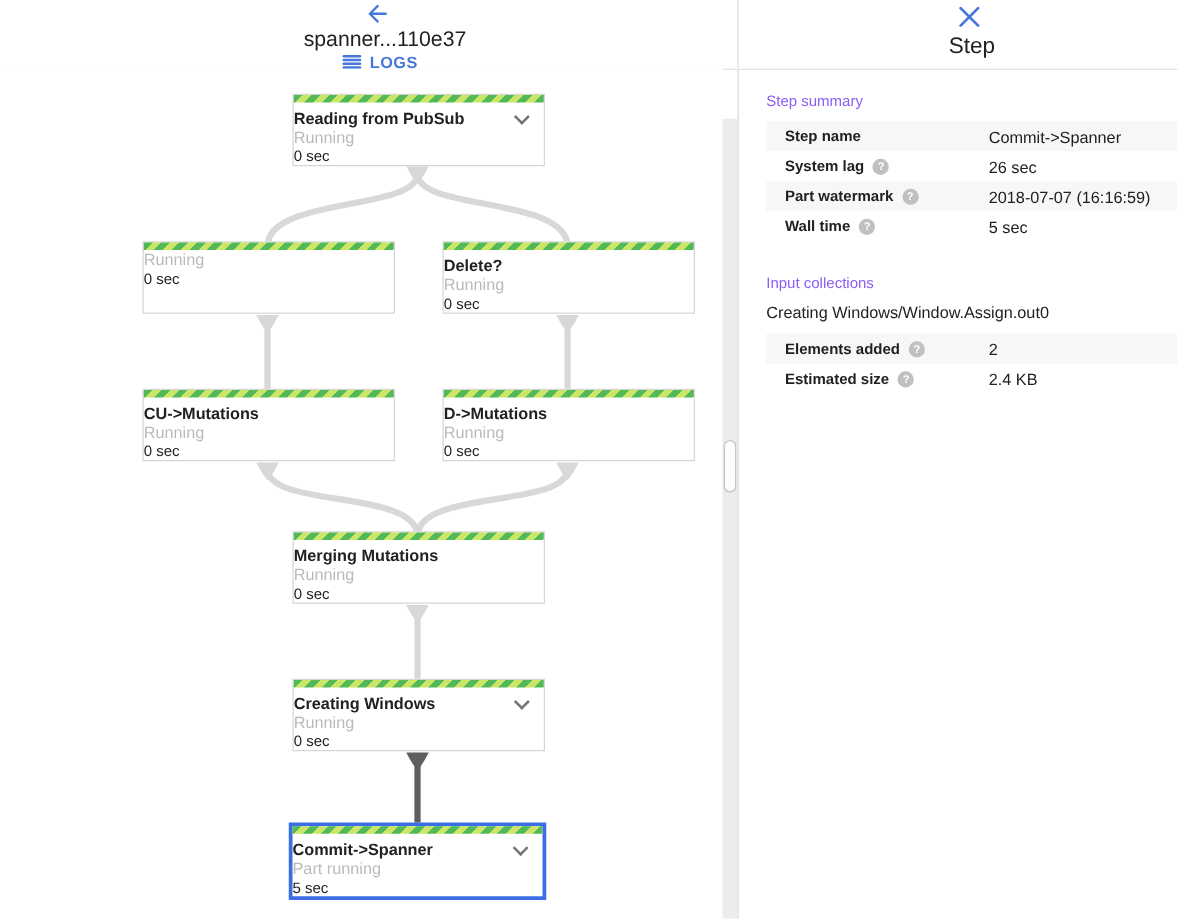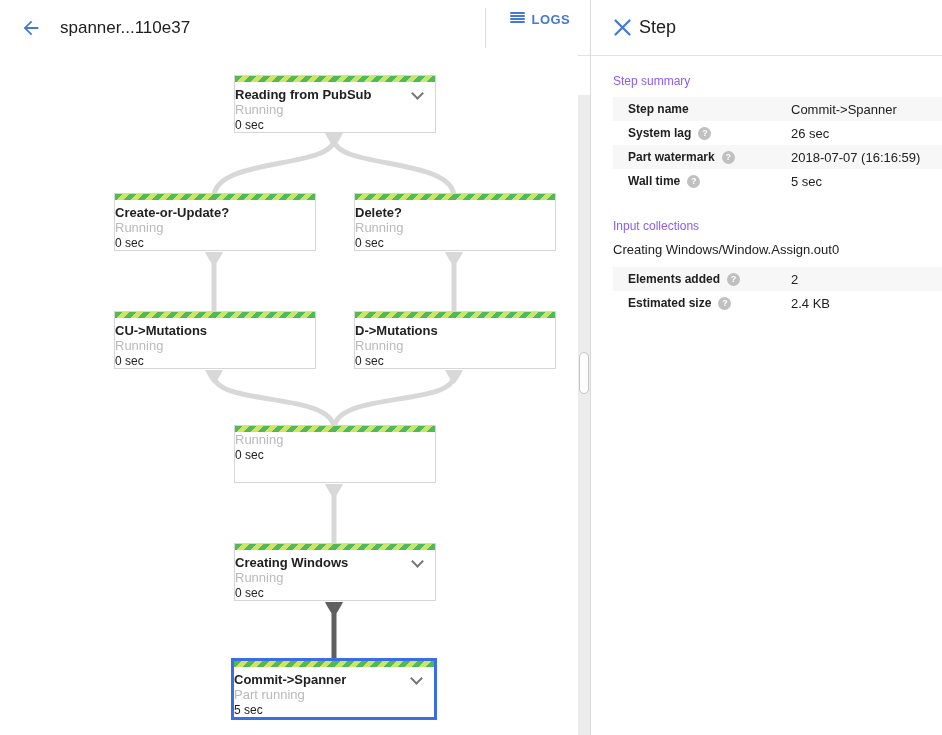--- a/index.html
+++ b/index.html
@@ -6,27 +6,27 @@
   html,body { width:942px; height:735px; overflow:hidden; background:#fff;
               font-family:"Liberation Sans", sans-serif; color:#212121; }
   .page { position:relative; width:942px; height:735px; }
 
   
   .left-col  { position:absolute; left:0; top:0; width:590px; height:735px; }
   .right-col { position:absolute; left:590px; top:0; width:351px; height:735px;
                border-left:1px solid #dadada; background:#fff; }
 
   
-  .topbar { height:55px; border-bottom:1px solid #e2e2e2; display:flex; align-items:center; background:#fff; }
+  .topbar { height:55px; border-bottom:1px solid #e2e2e2; display:flex; align-items:center; background:#fff;flex-direction:column; }
   .topbar-left { padding:0 0 0 14px; }
   .back-btn { width:34px; height:34px; display:flex; align-items:center; justify-content:center; cursor:pointer; }
   .job-title { margin-left:12px; font-size:17px; color:#212121; }
   .tb-spacer { flex:1; }
   .tb-divider { width:1px; height:40px; background:#dcdcdc; }
-  .logs-btn { display:flex; align-items:flex-start; gap:7px; margin:0 20px 17px 24px;
+  .logs-btn { display:flex; align-items:center; gap:7px; margin:0 20px 17px 24px;
               color:#4678d9; font-size:13px; font-weight:bold; letter-spacing:.4px; cursor:pointer; }
   .logs-icon { width:15px; height:12px; display:flex; flex-direction:column; justify-content:space-between; }
   .logs-icon span { display:block; height:2px; background:#4678d9; border-radius:1px; }
   .panel-header { padding-left:18px; }
   .close-btn { width:26px; height:26px; display:flex; align-items:center; justify-content:center; cursor:pointer; }
   .panel-title { margin-left:4px; font-size:18px; color:#212121; }
 
   
   .graph { position:absolute; left:0; top:55px; width:578px; height:680px; background:#fff; }
   .edges { position:absolute; left:0; top:0; }
@@ -116,21 +116,20 @@
       <div class="node" style="left:234px;top:20px">
         <div class="stripe"></div>
         <div class="ntitle">Reading from PubSub</div>
         <div class="nstatus">Running</div>
         <div class="ntime">0 sec</div>
         <span class="chev"></span>
       </div>
 
       <div class="node" style="left:114px;top:138px">
         <div class="stripe"></div>
-        <div class="ntitle">Create-or-Update?</div>
         <div class="nstatus">Running</div>
         <div class="ntime">0 sec</div>
       </div>
 
       <div class="node" style="left:354px;top:138px">
         <div class="stripe"></div>
         <div class="ntitle">Delete?</div>
         <div class="nstatus">Running</div>
         <div class="ntime">0 sec</div>
       </div>
@@ -144,20 +143,21 @@
 
       <div class="node" style="left:354px;top:256px">
         <div class="stripe"></div>
         <div class="ntitle">D-&gt;Mutations</div>
         <div class="nstatus">Running</div>
         <div class="ntime">0 sec</div>
       </div>
 
       <div class="node" style="left:234px;top:370px">
         <div class="stripe"></div>
+        <div class="ntitle">Merging Mutations</div>
         <div class="nstatus">Running</div>
         <div class="ntime">0 sec</div>
       </div>
 
       <div class="node" style="left:234px;top:488px">
         <div class="stripe"></div>
         <div class="ntitle">Creating Windows</div>
         <div class="nstatus">Running</div>
         <div class="ntime">0 sec</div>
         <span class="chev"></span>

